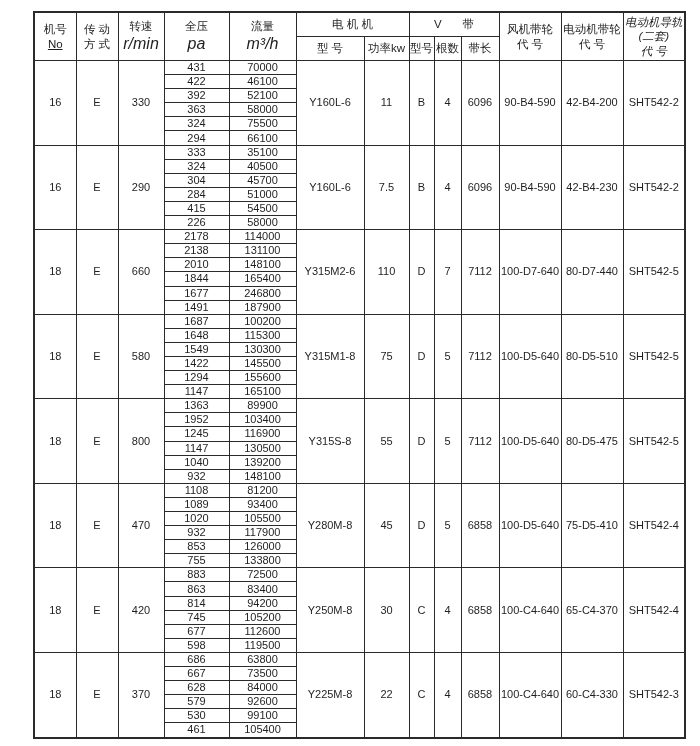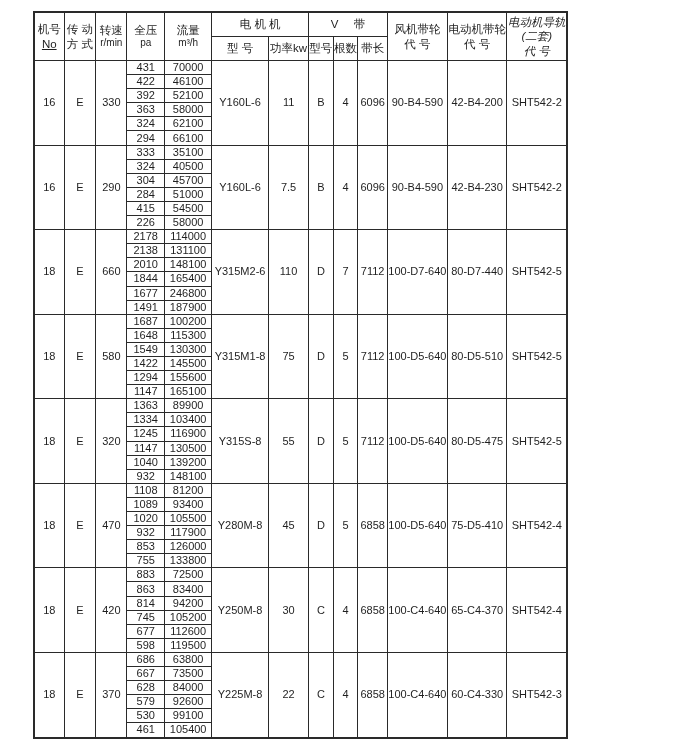--- a/index.html
+++ b/index.html
@@ -7,21 +7,21 @@
     padding: 0;
     background: #ffffff;
     width: 700px;
     height: 746px;
     font-family: "Liberation Sans", sans-serif;
     color: #1f1f1f;
     -webkit-font-smoothing: antialiased;
   }
   .page {
     position: relative;
-    width: 568px;
+    width: 700px;
     height: 746px;
     background: #ffffff;
     overflow: hidden;
   }
   table.spec {
     border-collapse: collapse;
     table-layout: fixed;
     margin: 11px 0 0 33px;
     border: 2px solid #2a2a2a;
   }
@@ -48,21 +48,21 @@
   }
   .hdr-line { display: block; }
   .no-mark { text-decoration: underline; text-underline-offset: 1px; }
   .vbelt-wrap {
     display: flex;
     justify-content: space-around;
     align-items: center;
     padding: 0 14px;
   }
   .rail-hdr { font-size: 10.5px; line-height: 1.12; font-style: italic; }
-  .small-unit { font-size: 10px; }
+  .small-unit { font-size: 16px; font-style: italic; }
 </style>
 </head>
 <body>
 
 <div class="page">
   <table class="spec">
     <colgroup>
       <col style="width:42px">
         <col style="width:42px">
         <col style="width:46px">
@@ -151,21 +151,21 @@
         <tr>
           <td>392</td>
           <td>52100</td>
         </tr>
         <tr>
           <td>363</td>
           <td>58000</td>
         </tr>
         <tr>
           <td>324</td>
-          <td>62100</td>
+          <td>75500</td>
         </tr>
         <tr>
           <td>294</td>
           <td>66100</td>
         </tr>
         <tr>
           <td rowspan="6">16</td>
           <td rowspan="6">E</td>
           <td rowspan="6">290</td>
           <td>333</td>
@@ -265,34 +265,34 @@
           <td>1294</td>
           <td>155600</td>
         </tr>
         <tr>
           <td>1147</td>
           <td>165100</td>
         </tr>
         <tr>
           <td rowspan="6">18</td>
           <td rowspan="6">E</td>
-          <td rowspan="6">320</td>
+          <td rowspan="6">800</td>
           <td>1363</td>
           <td>89900</td>
           <td rowspan="6">Y315S-8</td>
           <td rowspan="6">55</td>
           <td rowspan="6">D</td>
           <td rowspan="6">5</td>
           <td rowspan="6">7112</td>
           <td rowspan="6">100-D5-640</td>
           <td rowspan="6">80-D5-475</td>
           <td rowspan="6">SHT542-5</td>
         </tr>
         <tr>
-          <td>1334</td>
+          <td>1952</td>
           <td>103400</td>
         </tr>
         <tr>
           <td>1245</td>
           <td>116900</td>
         </tr>
         <tr>
           <td>1147</td>
           <td>130500</td>
         </tr>

